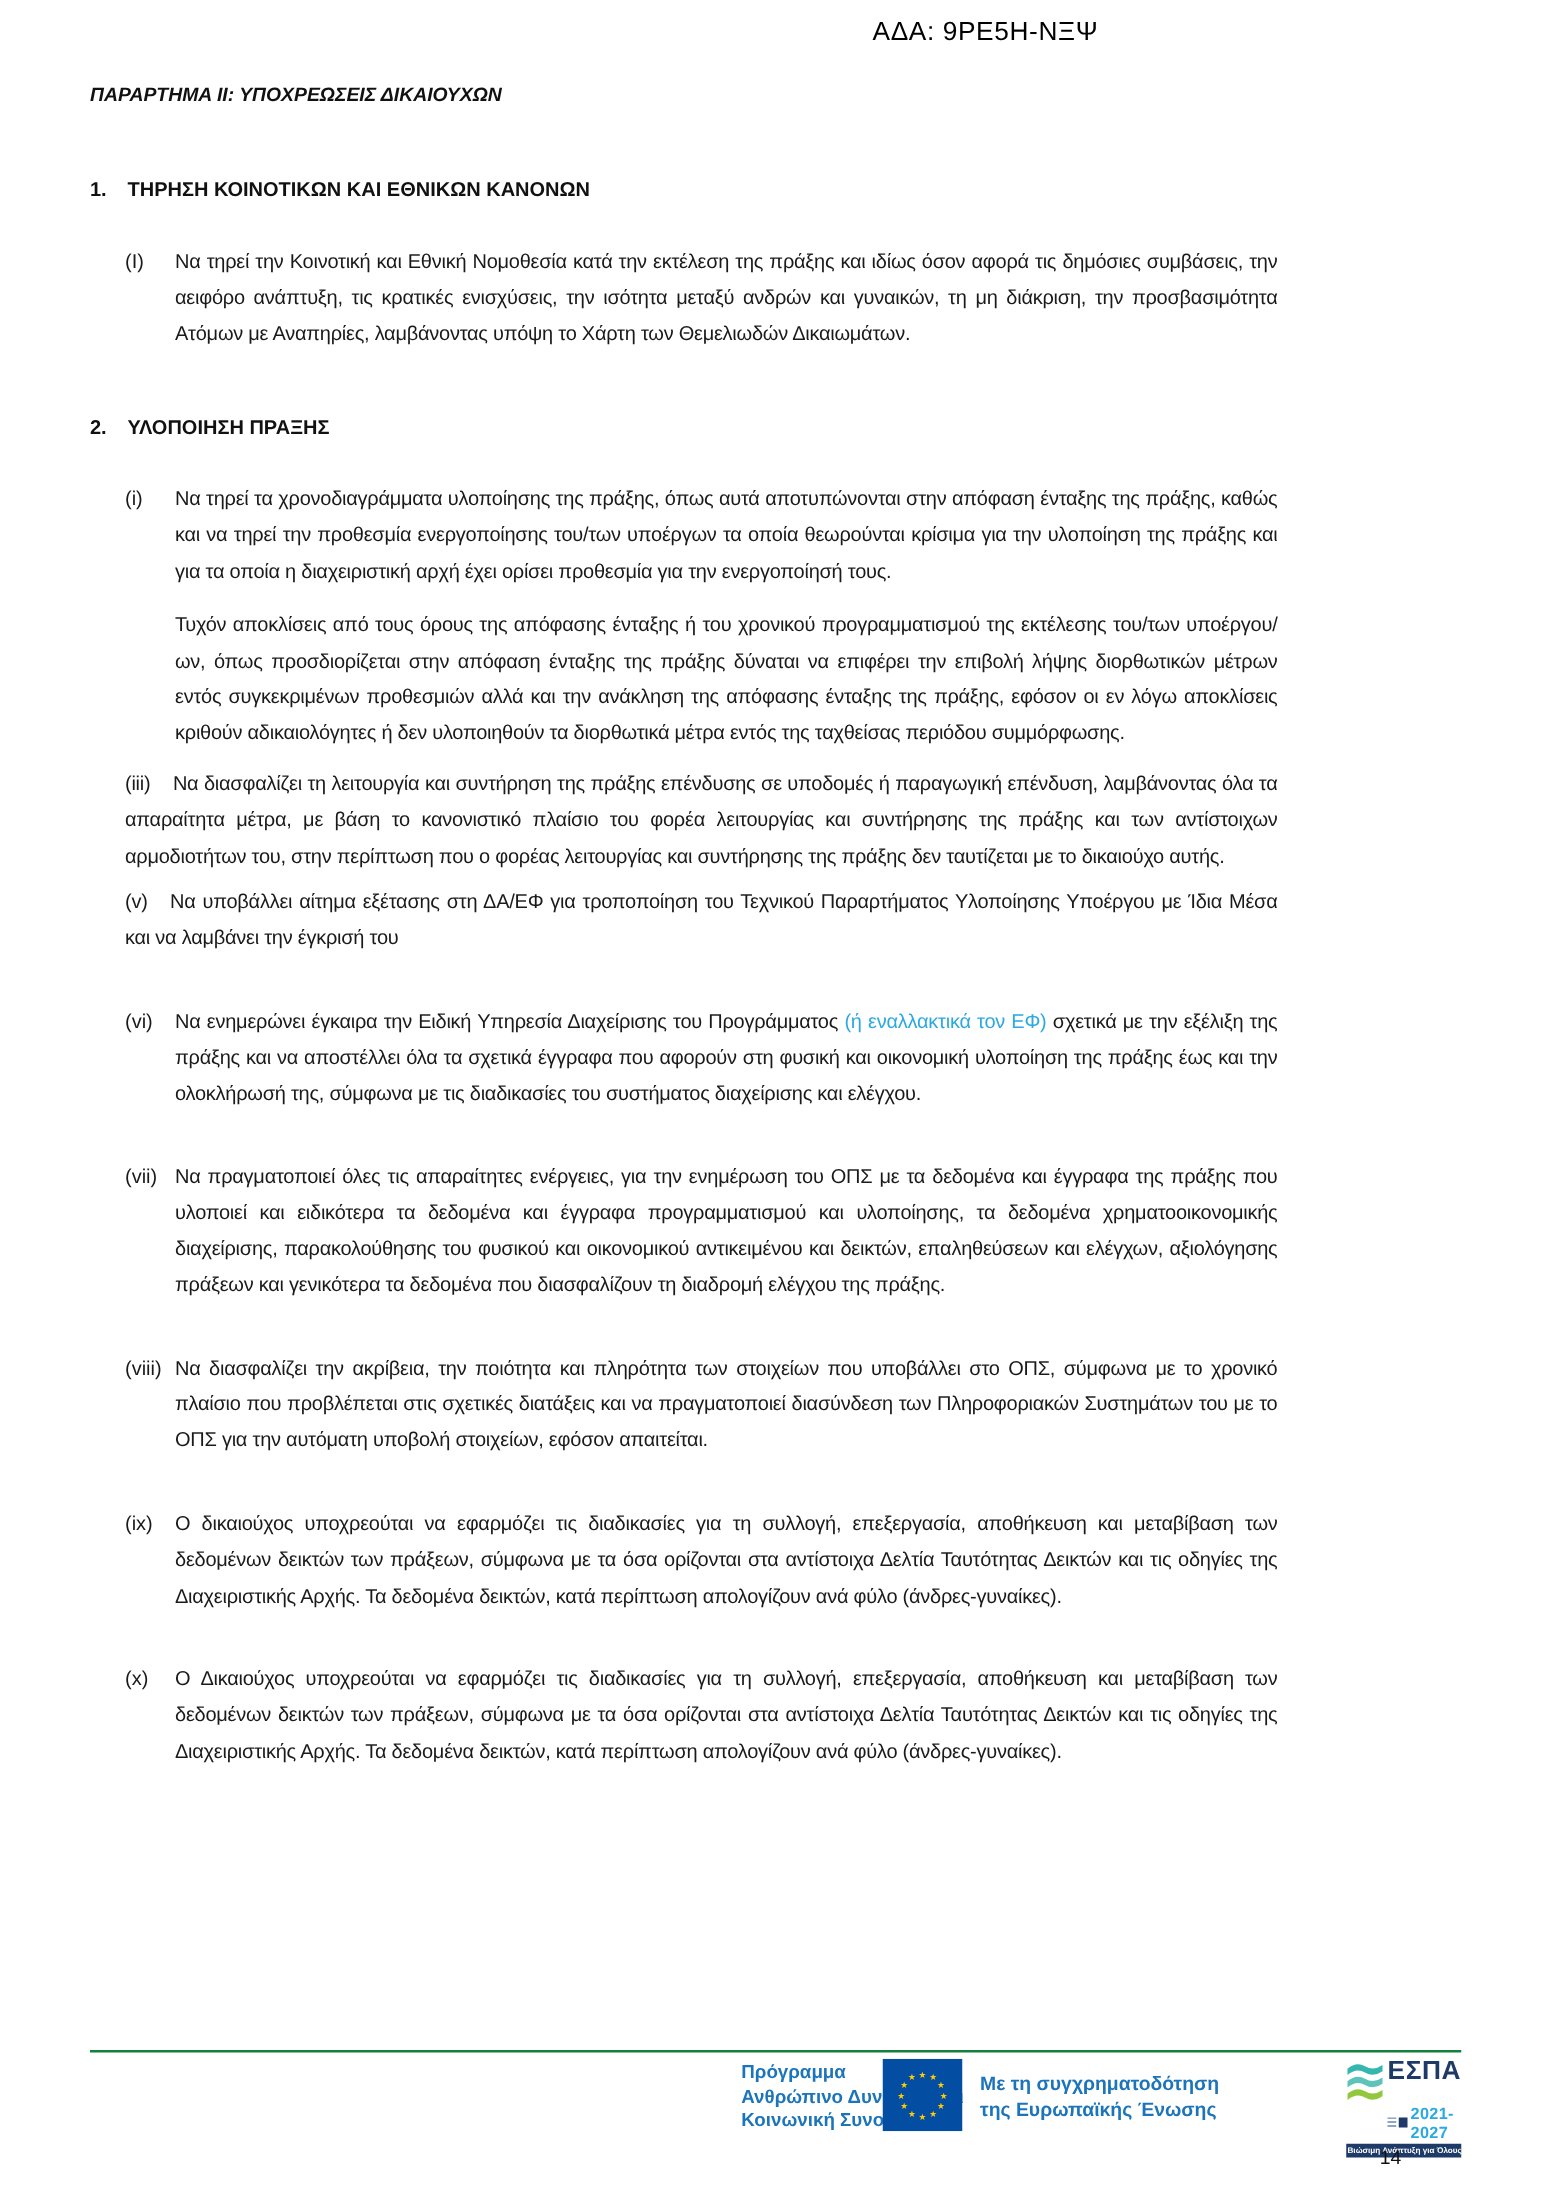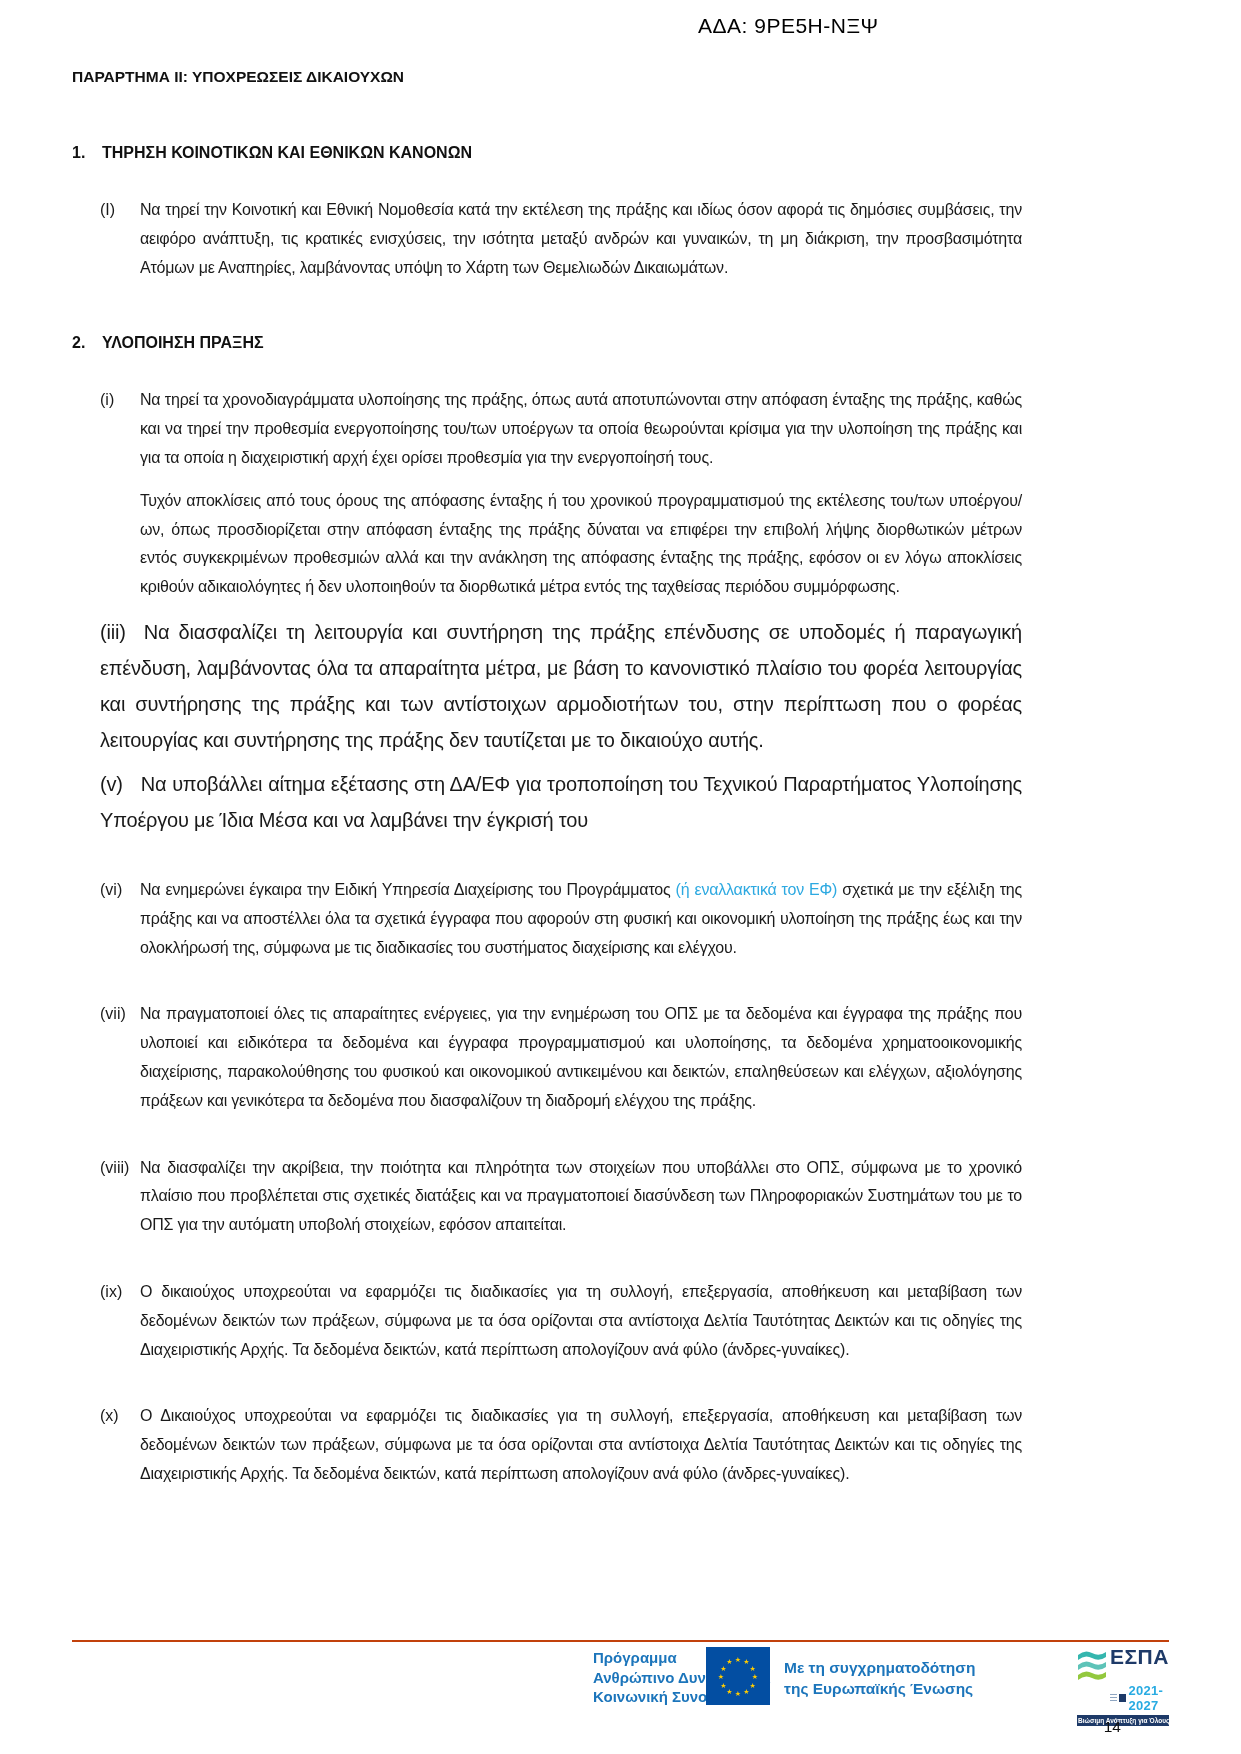--- a/index.html
+++ b/index.html
@@ -14,21 +14,21 @@
   .content {
     position:absolute; left:72px; top:14px; width:950px;
   }
   .ada {
     font-size:21px; color:#000;
     margin-left:626px; white-space:nowrap;
     letter-spacing:0.5px;
   }
   .doc-title {
     margin-top:30px;
-    font-size:15.5px; font-weight:bold; color:#111;
+    font-size:15.5px; font-weight:bold; color:#111;font-style:italic;
   }
   .intro {
     margin-top:26px;
     font-size:16px; line-height:1.5;
   }
   .sec-head {
     display:flex; font-weight:bold; font-size:16px; color:#111;
   }
   .sec-head .sec-num { width:30px; flex-shrink:0; }
   .sec1-head { margin-top:58px; }
@@ -41,37 +41,37 @@
   }
   .item .item-text {
     flex:1; font-size:16px; line-height:1.8;
     text-align:justify; letter-spacing:-0.2px;
   }
   .item .item-text p { margin:0; }
   .item .item-text p + p { margin-top:14px; }
 
   .item-flat {
     margin-left:28px; width:922px;
-    font-size:20px; line-height:1.8;
+    font-size:16px; line-height:1.8;
     text-align:justify; letter-spacing:-0.2px;
   }
   .item-flat .flat-label { margin-right:18px; }
 
   .gap-xs { margin-top:8px; }
   .gap-sm { margin-top:12px; }
   .gap-md { margin-top:26px; }
   .gap-lg { margin-top:38px; }
   .gap-xl { margin-top:34px; }
 
   .hl-blue { color:#2da9e1; }
 
   
   .footer {
     position:absolute; left:72px; bottom:0; width:1097px; height:112px;
-    border-top:2px solid #c2410c;
+    border-top:2px solid #15803d;
     text-decoration:underline;
   }
   .prog-logo {
     position:absolute; left:521px; top:6px;
     color:#1c75bb; font-size:15px; font-weight:bold; line-height:1.3;
   }
   .eu-flag { position:absolute; left:634px; top:5px; }
   .cofinance {
     position:absolute; left:712px; top:16px;
     color:#1c75bb; font-size:15.5px; font-weight:bold; line-height:1.35;

